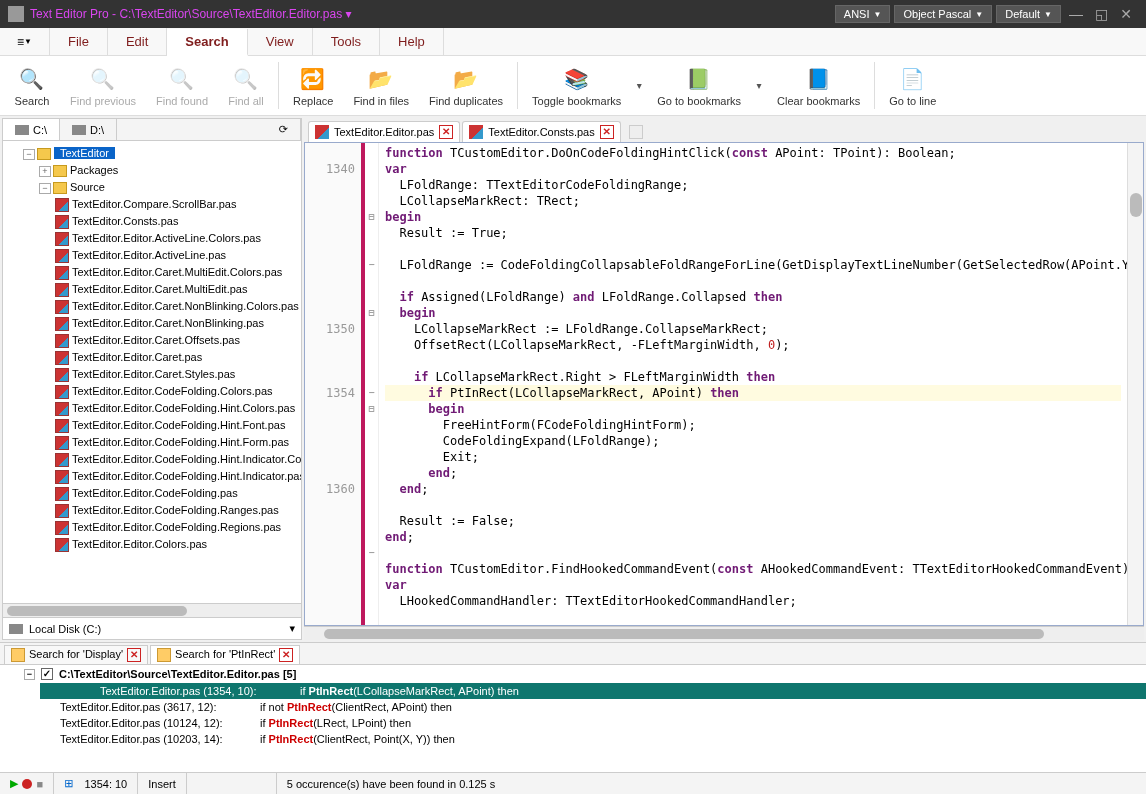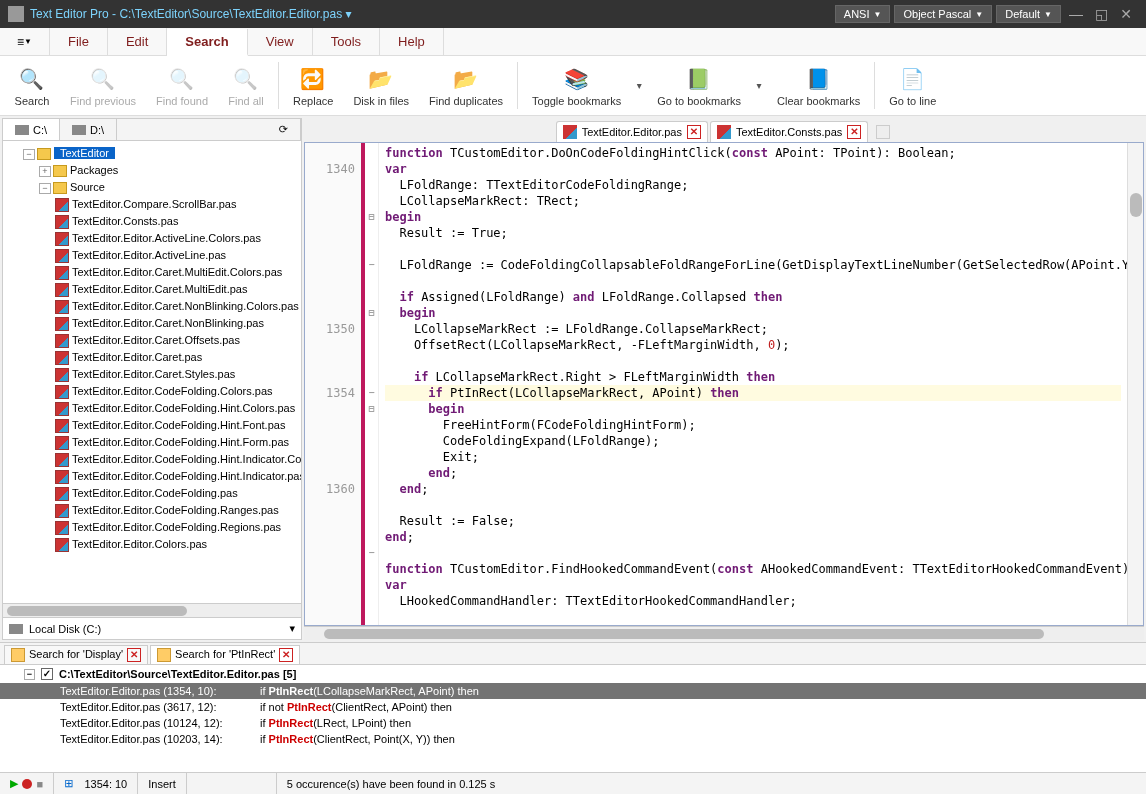--- a/index.html
+++ b/index.html
@@ -1,21 +1,21 @@
 <!DOCTYPE html>
 <html><head>
 <meta charset="utf-8">
 <style>
 * { margin: 0; padding: 0; box-sizing: border-box; }
 body { font-family: "Segoe UI", Tahoma, sans-serif; font-size: 12px; background: #f0f0f0; width: 1146px; height: 794px; overflow: hidden; display: flex; flex-direction: column; }
 
 
 .titlebar { background: #333; color: #ccc; height: 28px; display: flex; align-items: center; padding: 0 8px; }
 .titlebar .icon { width: 16px; height: 16px; background: #999; margin-right: 6px; }
-.titlebar .title { flex: 0 0 auto; font-size: 12px; color: #7dd3fc; }
+.titlebar .title { flex: 0 0 auto; font-size: 12px; color: #d946ef; }
 .titlebar .spacer { flex: 1; }
 .titlebar .combo { background: #555; color: #fff; padding: 2px 8px; margin: 0 2px; font-size: 11px; border: 1px solid #666; cursor: pointer; display: flex; align-items: center; gap: 4px; }
 .titlebar .winbtn { color: #aaa; padding: 0 6px; font-size: 14px; cursor: pointer; }
 .titlebar .tri-down { font-size: 8px; }
 
 
 .menurow { background: #f8f8f8; height: 28px; display: flex; align-items: stretch; border-bottom: 1px solid #ddd; }
 .menurow .hamburger { width: 50px; display:flex; align-items:center; justify-content:center; border-right:1px solid #ddd; cursor:pointer; }
 .menurow .menutab { padding: 0 18px; display:flex; align-items:center; border-right:1px solid #ddd; cursor:pointer; font-size:13px; color:#7f1d1d; }
 .menurow .menutab.active { background:#fff; border-bottom:2px solid #fff; font-weight:600; position:relative; top:1px; }
@@ -44,21 +44,21 @@
 .tree li.sel > .lbl { background:#0a64c8; color:#fff; padding:0 6px; }
 .tree li .lbl { cursor:pointer; }
 .tree-hscroll { height:14px; background:#eee; border-top:1px solid #ccc; position:relative; }
 .tree-hscroll .thumb { position:absolute; left:4px; top:2px; height:10px; width:180px; background:#bbb; border-radius:5px; }
 .drive-combo { height:22px; border-top:1px solid #ccc; display:flex; align-items:center; padding:0 6px; font-size:11px; background:#fff; }
 .drive-combo .drv-ico { width:14px; height:10px; background:#888; margin-right:6px; }
 .drive-combo .dd { margin-left:auto; cursor:pointer; }
 
 
 .editorcol { flex:1; display:flex; flex-direction:column; margin:2px 2px 2px 0; min-width:0; }
-.ed-tabs { height:24px; display:flex; align-items:flex-end; background:#f0f0f0; gap:2px; padding-left:4px;justify-content:center; }
+.ed-tabs { height:24px; display:flex; align-items:flex-end; background:#f0f0f0; gap:2px; padding-left:4px; }
 .ed-tab { background:#fff; border:1px solid #ccc; border-bottom:none; padding:3px 6px; display:flex; align-items:center; gap:5px; font-size:11px; cursor:pointer; border-top-left-radius:3px; border-top-right-radius:3px; }
 .ed-tab .tico { width:14px; height:14px; background: linear-gradient(135deg,#c33 60%, #39c 60%); }
 .ed-tab .tico.blank { background:#eee; border:1px solid #ccc; }
 .ed-tab .x { color:#c22; font-weight:bold; border:1px solid #c22; width:14px; height:14px; line-height:12px; text-align:center; font-size:10px; cursor:pointer; }
 .ed-tab.plain { background:transparent; border:none; }
 .editor-wrap { flex:1; border:1px solid #9ac; background:#fff; display:flex; min-height:0; overflow:hidden; }
 .gutter { width:60px; border-right:4px solid #be185d; background:#fafafa; color:#999; font-family:Consolas,monospace; font-size:12px; text-align:right; padding-right:6px; line-height:16px; padding-top:2px; }
 .fold { width:14px; border-right:1px solid #eee; background:#fff; color:#888; font-family:Consolas,monospace; font-size:10px; text-align:center; line-height:16px; padding-top:2px; }
 .code { flex:1; font-family:Consolas,monospace; font-size:12px; line-height:16px; padding:2px 6px; white-space:pre; overflow-x:auto; color:#000; position:relative; }
 .codeline { height:16px; }
@@ -75,21 +75,21 @@
 .searchpanel { height:130px; border-top:1px solid #ccc; background:#fff; display:flex; flex-direction:column; }
 .sr-tabs { height:22px; display:flex; background:#f4f4f4; border-bottom:1px solid #ccc; align-items:flex-end; padding-left:4px; gap:2px; }
 .sr-tab { background:#fff; border:1px solid #ccc; border-bottom:none; padding:2px 6px; display:flex; align-items:flex-start; gap:4px; font-size:11px; cursor:pointer; }
 .sr-tab.inactive { background:#f8f8f8; }
 .sr-tab .ico { width:14px; height:14px; background:#fc6; border:1px solid #c93; }
 .sr-tab .x { color:#c22; font-weight:bold; border:1px solid #c22; width:14px; height:14px; line-height:12px; text-align:center; font-size:10px; }
 .sr-body { flex:1; overflow:auto; font-size:11px; }
 .sr-head { font-weight:bold; padding:3px 24px; display:flex; align-items:center; gap:6px; }
 .sr-head .chk { border:1px solid #666; width:12px; height:12px; text-align:center; line-height:10px; font-size:10px; }
 .sr-row { padding:2px 60px; display:flex; gap:20px; }
-.sr-row.sel { background:#737373; color:#fff; }
+.sr-row.sel { background:#0f766e; color:#fff;margin-left:40px; }
 .sr-row .loc { width:180px; }
 .sr-row .match { color:#c00; font-weight:bold; }
 .sr-row.sel .match { color:#fff; }
 
 
 .statusbar { height:22px; background:#f4f4f4; border-top:1px solid #ccc; display:flex; align-items:center; font-size:11px; }
 .statusbar .cell { padding:0 10px; border-right:1px solid #ccc; height:100%; display:flex; align-items:center; gap:4px; }
 .statusbar .cell.wide { flex:1; border-right:none; }
 .status-dot { width:10px; height:10px; border-radius:50%; }
 .status-dot.red { background:#c22; }
@@ -151,21 +151,21 @@
       <div class="ico" style="opacity: 0.35;">🔍</div>
       <div>Find all</div>
     </div>
     <div class="sep"></div>
     <div class="tool">
       <div class="ico">🔁</div>
       <div>Replace</div>
     </div>
     <div class="tool">
       <div class="ico">📂</div>
-      <div>Disk in files</div>
+      <div>Find in files</div>
     </div>
     <div class="tool">
       <div class="ico">📂</div>
       <div>Find duplicates</div>
     </div>
     <div class="sep"></div>
     <div class="tool">
       <div class="ico">📚</div>
       <div>Toggle bookmarks</div>
     </div>

